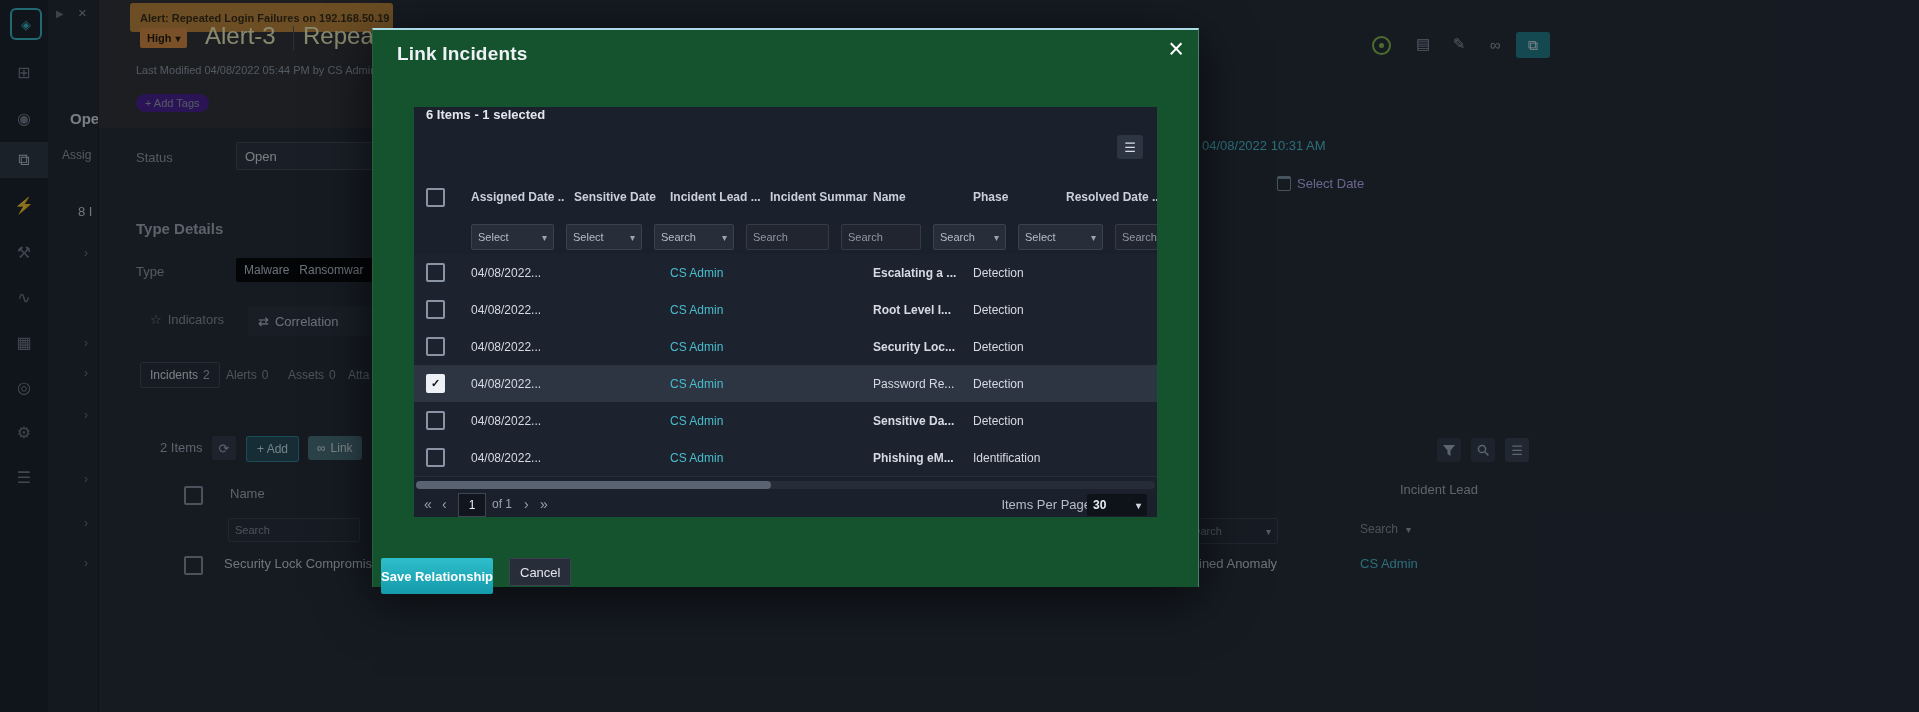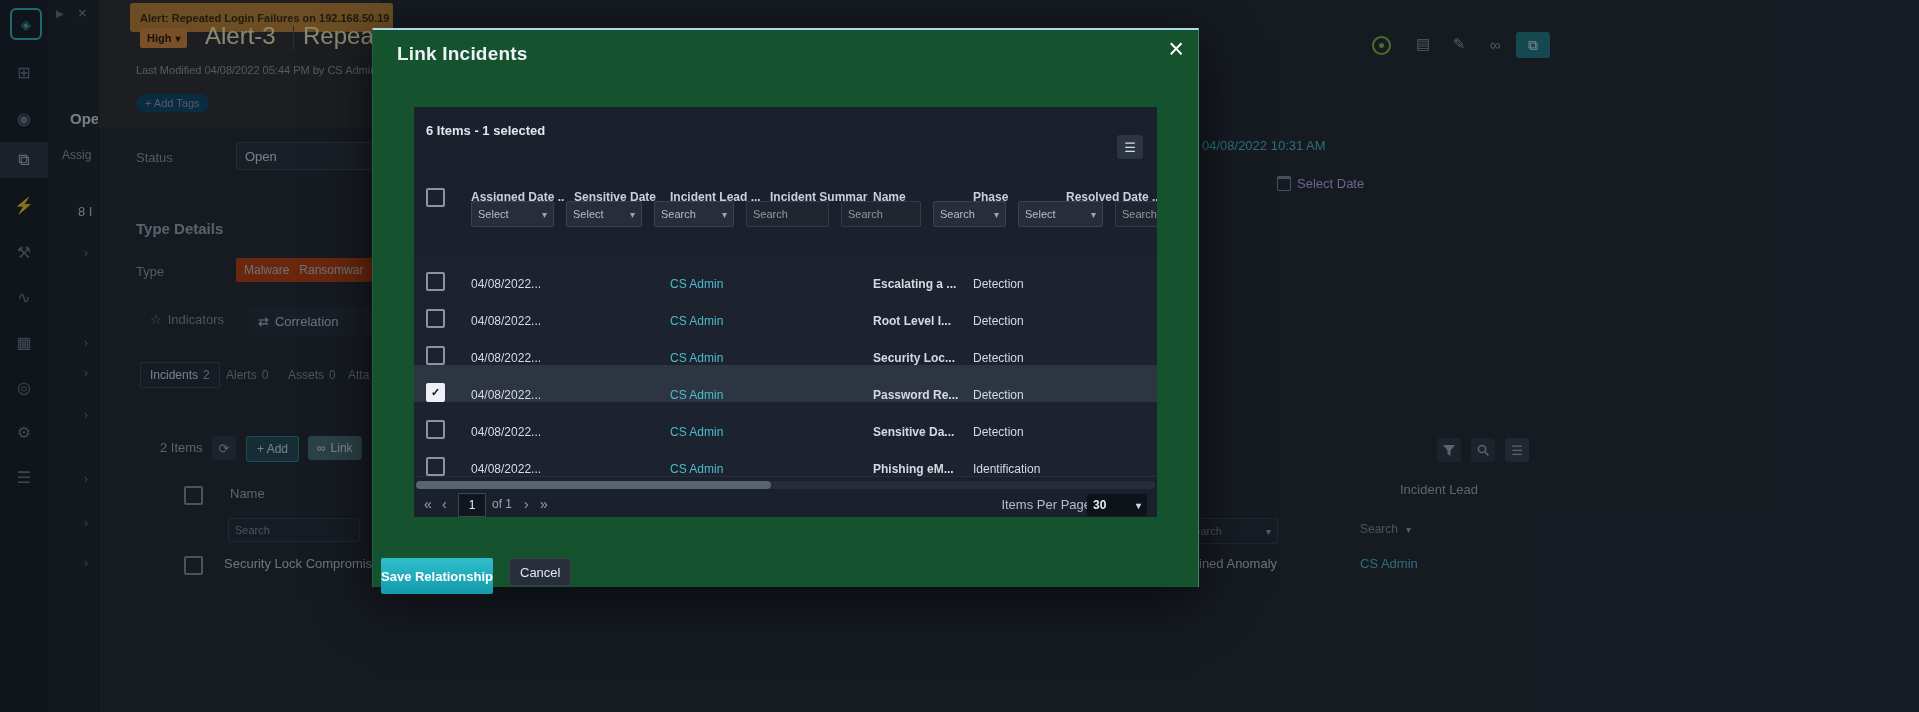--- a/index.html
+++ b/index.html
@@ -12,26 +12,26 @@
   .nav-ic{position:absolute;left:0;width:48px;height:36px;display:flex;align-items:center;justify-content:center;color:#737d8d;font-size:16px}
   .nav-ic.active{background:#2e3540;color:#c3ccd8}
   .panel2{position:absolute;left:48px;top:0;width:50px;height:712px;background:#20252f;overflow:hidden;border-right:1px solid #161a21}
   .p2t{position:absolute;white-space:nowrap}
   .amber-tint{position:absolute;left:98px;top:0;width:282px;height:128px;background:rgba(190,130,50,.08)}
   .banner{position:absolute;left:130px;top:3px;width:243px;height:29px;background:#c98a38;border-radius:3px;color:#3a2a10;font-size:11px;font-weight:700;display:flex;align-items:center;padding:0 10px;white-space:nowrap;overflow:hidden}
   .high-btn{position:absolute;left:140px;top:28px;height:20px;padding:0 7px;background:#df8f3f;border-radius:2px;color:#241705;font-size:11px;font-weight:700;display:inline-flex;align-items:center;gap:4px}
   .big-title{position:absolute;top:22px;font-size:24px;color:#fef9c3;white-space:nowrap}
   .vline{position:absolute;left:293px;top:26px;width:1px;height:24px;background:#4a5260}
   .lastmod{position:absolute;left:136px;top:64px;font-size:11px;color:#98a1ae;white-space:nowrap}
-  .addtags{position:absolute;left:136px;top:94px;height:18px;padding:0 9px;background:#0c4a6e;border-radius:9px;color:#9aa3b0;font-size:11px;display:inline-flex;align-items:center}
+  .addtags{position:absolute;left:136px;top:94px;height:18px;padding:0 9px;background:#4c1d95;border-radius:9px;color:#9aa3b0;font-size:11px;display:inline-flex;align-items:center}
   .lbl{font-size:13px;color:#98a1ae;position:absolute}
   .dd{position:absolute;background:#2c323e;border:1px solid #434b5a;border-radius:2px;color:#dfe4ec;font-size:13px;display:flex;align-items:center;justify-content:space-between;padding:0 8px}
   .caret{color:#9aa3b2;font-size:10px}
   .section-h{position:absolute;left:136px;top:220px;font-size:15px;font-weight:700;color:#a8b0bd}
-  .type-field{position:absolute;left:236px;top:258px;width:136px;height:24px;background:#c2410c;border-radius:2px;display:flex;align-items:center;gap:10px;padding:0 8px;overflow:hidden;color:#c6cdd8;font-size:12px;white-space:nowrap}
+  .type-field{position:absolute;left:236px;top:258px;width:136px;height:24px;background:#000000;border-radius:2px;display:flex;align-items:center;gap:10px;padding:0 8px;overflow:hidden;color:#c6cdd8;font-size:12px;white-space:nowrap}
   .tab{position:absolute;font-size:13px;color:#8d95a3;display:inline-flex;align-items:center;gap:6px;white-space:nowrap}
   .tab.active{background:#2a303b;color:#c6cdd8;height:30px;padding:0 10px;border-radius:3px 3px 0 0;overflow:hidden}
   .subtab-box{position:absolute;height:24px;padding:0 9px;border:1px solid #414957;background:#262c37;border-radius:2px;display:inline-flex;align-items:center;gap:5px;color:#dfe4ec;font-size:12px}
   .subtab{position:absolute;font-size:12px;color:#8d95a3;display:inline-flex;gap:5px;white-space:nowrap}
   .tb-count{position:absolute;left:160px;top:440px;font-size:13px;color:#aab3c0}
   .sq-btn{position:absolute;width:24px;height:24px;background:#323946;border-radius:3px;color:#aab3c0;display:flex;align-items:center;justify-content:center;font-size:13px}
   .add-btn{position:absolute;left:246px;top:436px;height:24px;padding:0 10px;background:rgba(38,166,180,.28);border:1px solid rgba(56,190,204,.55);border-radius:3px;color:#cfeff3;font-size:12px;display:inline-flex;align-items:center}
   .link-btn{position:absolute;left:308px;top:436px;height:24px;padding:0 9px;background:#4d737d;border-radius:3px;color:#e8f0f3;font-size:12px;display:inline-flex;align-items:center;gap:5px}
   .cb{width:15px;height:15px;border:2px solid #8b94a4;border-radius:2px;flex:none}
   .cb.checked{background:#edf1f7;border-color:#edf1f7;display:flex;align-items:center;justify-content:center}
@@ -43,25 +43,25 @@
   .statusring span{width:5px;height:5px;border-radius:50%;background:#8bc34a}
   .top-ic{position:absolute;width:26px;height:26px;display:flex;align-items:center;justify-content:center;color:#99a2b0;font-size:15px}
   .teal-btn{position:absolute;left:1516px;top:32px;width:34px;height:26px;background:#23808f;border-radius:3px;color:#eaf6f8;display:flex;align-items:center;justify-content:center;font-size:14px}
   .cal{display:inline-block;width:12px;height:11px;border:1px solid #7c94a3;border-top-width:3px;border-radius:2px;margin-right:6px}
   
   .overlay{position:absolute;inset:0;background:rgba(7,10,15,.47);z-index:5}
   .modal{position:absolute;left:372px;top:28px;width:825px;height:557px;background:#14532d;z-index:10;border-top:2px solid #aadbe6;border-right:1px solid rgba(185,205,220,.35);border-left:1px solid rgba(185,205,220,.10);box-shadow:0 12px 50px rgba(0,0,0,.65)}
   .modal-title{position:absolute;left:24px;top:13px;font-size:19px;font-weight:700;color:#eef1f6;letter-spacing:.2px}
   .modal-close{position:absolute;right:14px;top:2px;font-size:27px;color:#fff;cursor:pointer;line-height:1.3}
   .mpanel{position:absolute;left:41px;top:77px;width:743px;height:410px;background:#1b212c;overflow:hidden}
-  .summary{position:absolute;left:12px;top:16px;font-size:13px;font-weight:700;color:#e2e7ee}
+  .summary{position:absolute;left:12px;top:0;font-size:13px;font-weight:700;color:#e2e7ee}
   .colset-btn{position:absolute;right:14px;top:28px;width:26px;height:24px;background:#2d3442;border-radius:3px;color:#d4dae4;display:flex;align-items:center;justify-content:center;font-size:13px}
   .thead{position:absolute;left:0;top:74px;width:790px;height:32px;display:flex;align-items:center}
-  .tfilter{position:absolute;left:0;top:94px;width:790px;height:40px;display:flex;align-items:flex-start}
-  .trow{position:absolute;left:0;width:790px;height:37px;display:flex;align-items:flex-end;border-bottom:1px solid #272e39;background:#1d232e}
+  .tfilter{position:absolute;left:0;top:110px;width:790px;height:40px;display:flex;align-items:center}
+  .trow{position:absolute;left:0;width:790px;height:37px;display:flex;align-items:center;border-bottom:1px solid #272e39;background:#1d232e}
   .trow.checked{background:#2d3542}
   .c0{width:45px;padding-left:12px;flex:none;display:flex;align-items:center}
   .c1{width:95px;flex:none}.c2{width:88px;flex:none}.c3{width:92px;flex:none}.c4{width:95px;flex:none}
   .c5{width:92px;flex:none}.c6{width:85px;flex:none}.c7{width:97px;flex:none}.c8{width:94px;flex:none}
   .hc{font-size:12px;font-weight:700;color:#c9cfdb;white-space:nowrap;overflow:hidden;padding-right:8px}
   .cell{font-size:12px;color:#d5dae3;white-space:nowrap;overflow:hidden;padding-right:8px}
   .lead{color:#49bccd}
   .sel{height:24px;background:#272e3a;border:1px solid #3a4250;border-radius:2px;display:flex;align-items:center;justify-content:space-between;padding:0 6px;font-size:11px;color:#b6bdc9;margin-right:12px}
   .inp{height:24px;background:#20252f;border:1px solid #343b48;border-radius:2px;font-size:11px;color:#8f97a5;display:flex;align-items:center;padding:0 6px;margin-right:12px}
   .hscroll{position:absolute;left:2px;top:374px;width:739px;height:8px;background:#262d38;border-radius:4px}
@@ -347,21 +347,21 @@
         <div class="c8 cell"></div>
       </div>
       <div class="trow checked" style="top:258px">
         <div class="c0">
             <span class="cb checked"></span>
           </div>
         <div class="c1 cell">04/08/2022...</div>
         <div class="c2 cell"></div>
         <div class="c3 cell lead">CS Admin</div>
         <div class="c4 cell"></div>
-        <div class="c5 cell" style="font-weight:700">Password Re...</div>
+        <div class="c5 cell" style="font-weight:400">Password Re...</div>
         <div class="c6 cell">Detection</div>
         <div class="c7 cell"></div>
         <div class="c8 cell"></div>
       </div>
       <div class="trow" style="top:295px">
         <div class="c0">
             <span class="cb"></span>
           </div>
         <div class="c1 cell">04/08/2022...</div>
         <div class="c2 cell"></div>

